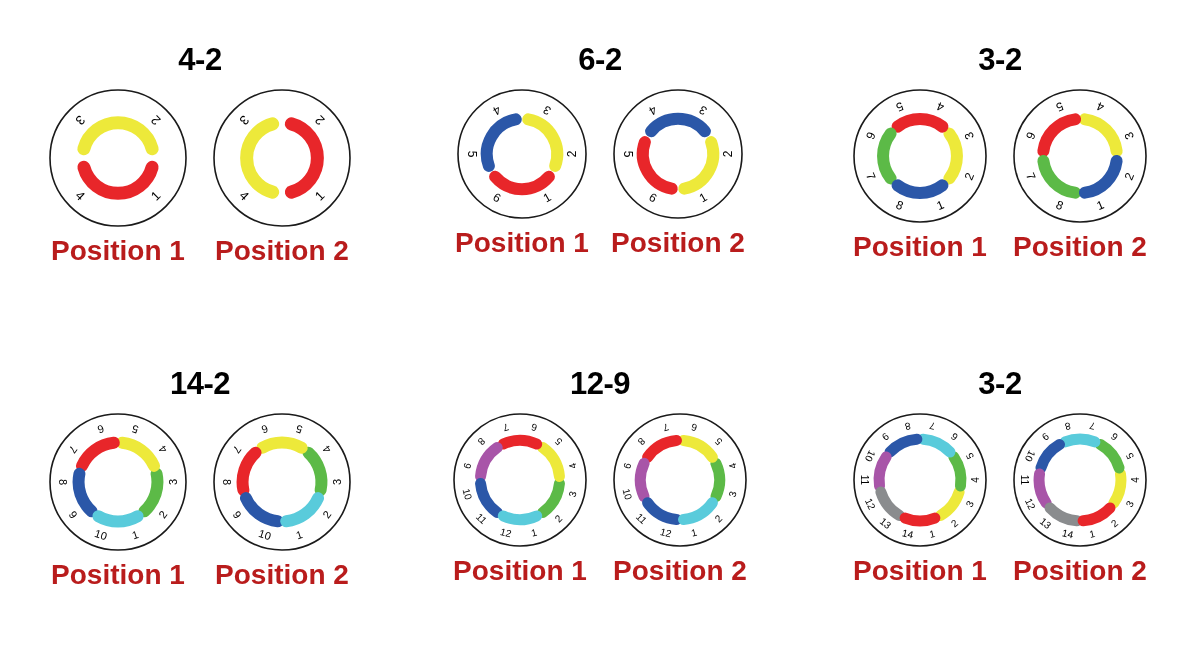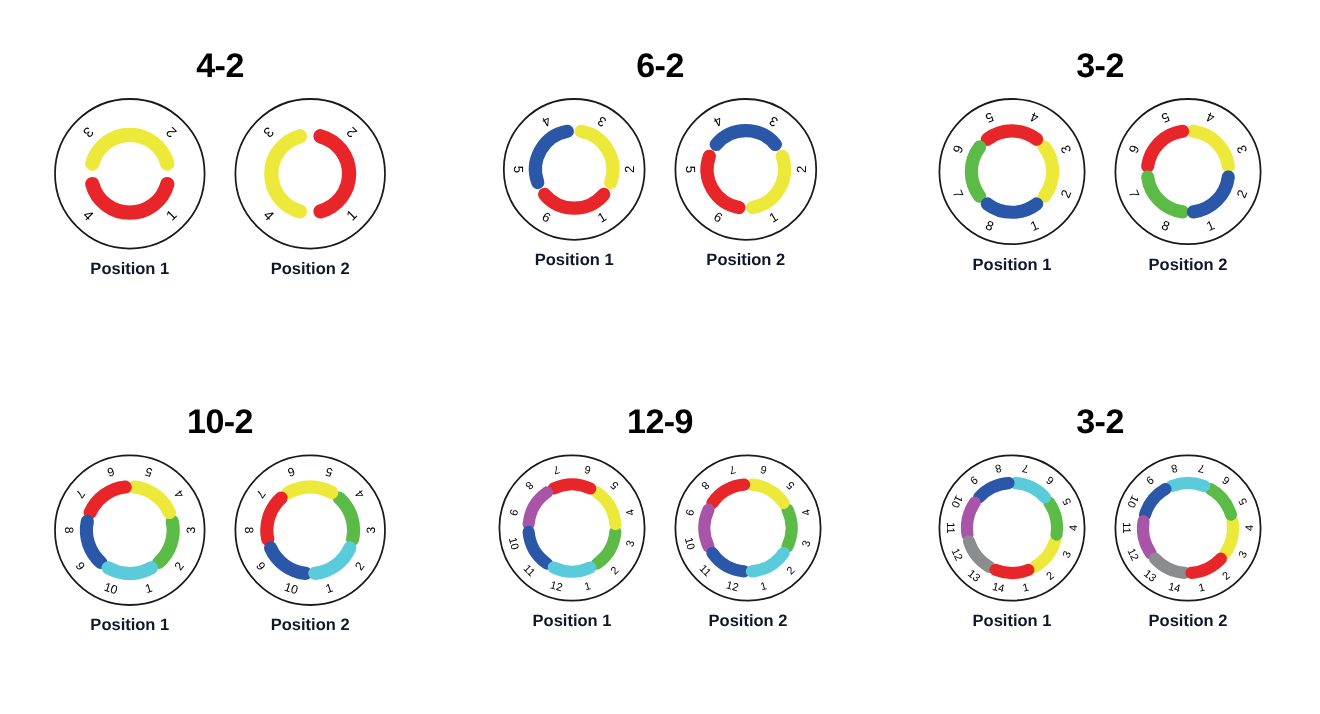--- a/index.html
+++ b/index.html
@@ -47,23 +47,23 @@
   }
   .dial-unit {
     display: flex;
     flex-direction: column;
     align-items: center;
   }
   .dial-svg {
     display: block;
   }
   .dial-caption {
-    font-size: 15px;
+    font-size: 28px;
     font-weight: bold;
-    color: #0f172a;
+    color: #b91c1c;
     margin-top: 4px;
     line-height: 1;
     white-space: nowrap;
   }
   .ring-outline {
     fill: #ffffff;
     stroke: #1a1a1a;
   }
   .tick-label {
     fill: #000000;
@@ -180,21 +180,21 @@
             <path d="M 109.63 68.08 A 36.96 36.96 0 0 0 77.92 36.37" class="seg" stroke="#ede93a" stroke-width="12"></path>
             <path d="M 68.08 36.37 A 36.96 36.96 0 0 0 36.37 68.08" class="seg" stroke="#e8262a" stroke-width="12"></path>
             <path d="M 36.37 77.92 A 36.96 36.96 0 0 0 68.08 109.63" class="seg" stroke="#5cba47" stroke-width="12"></path>
             <path d="M 77.92 109.63 A 36.96 36.96 0 0 0 109.63 77.92" class="seg" stroke="#2b57a8" stroke-width="12"></path>
           </svg>
           <div class="dial-caption">Position 2</div>
         </div>
       </div>
     </div>
     <div class="panel">
-      <div class="panel-title">10-2</div>
+      <div class="panel-title">14-2</div>
       <div class="dials">
         <div class="dial-unit">
           <svg width="150" height="150" viewBox="0 0 150 150" class="dial-svg">
             <circle cx="75" cy="75" r="68" class="ring-outline" stroke-width="1.6"></circle>
             <text x="92.44" y="128.68" class="tick-label" font-size="11" transform="rotate(-18.00 92.44 128.68)">1</text>
             <text x="120.66" y="108.17" class="tick-label" font-size="11" transform="rotate(-54.00 120.66 108.17)">2</text>
             <text x="131.44" y="75.00" class="tick-label" font-size="11" transform="rotate(-90.00 131.44 75.00)">3</text>
             <text x="120.66" y="41.83" class="tick-label" font-size="11" transform="rotate(-126.00 120.66 41.83)">4</text>
             <text x="92.44" y="21.32" class="tick-label" font-size="11" transform="rotate(-162.00 92.44 21.32)">5</text>
             <text x="57.56" y="21.32" class="tick-label" font-size="11" transform="rotate(-198.00 57.56 21.32)">6</text>

